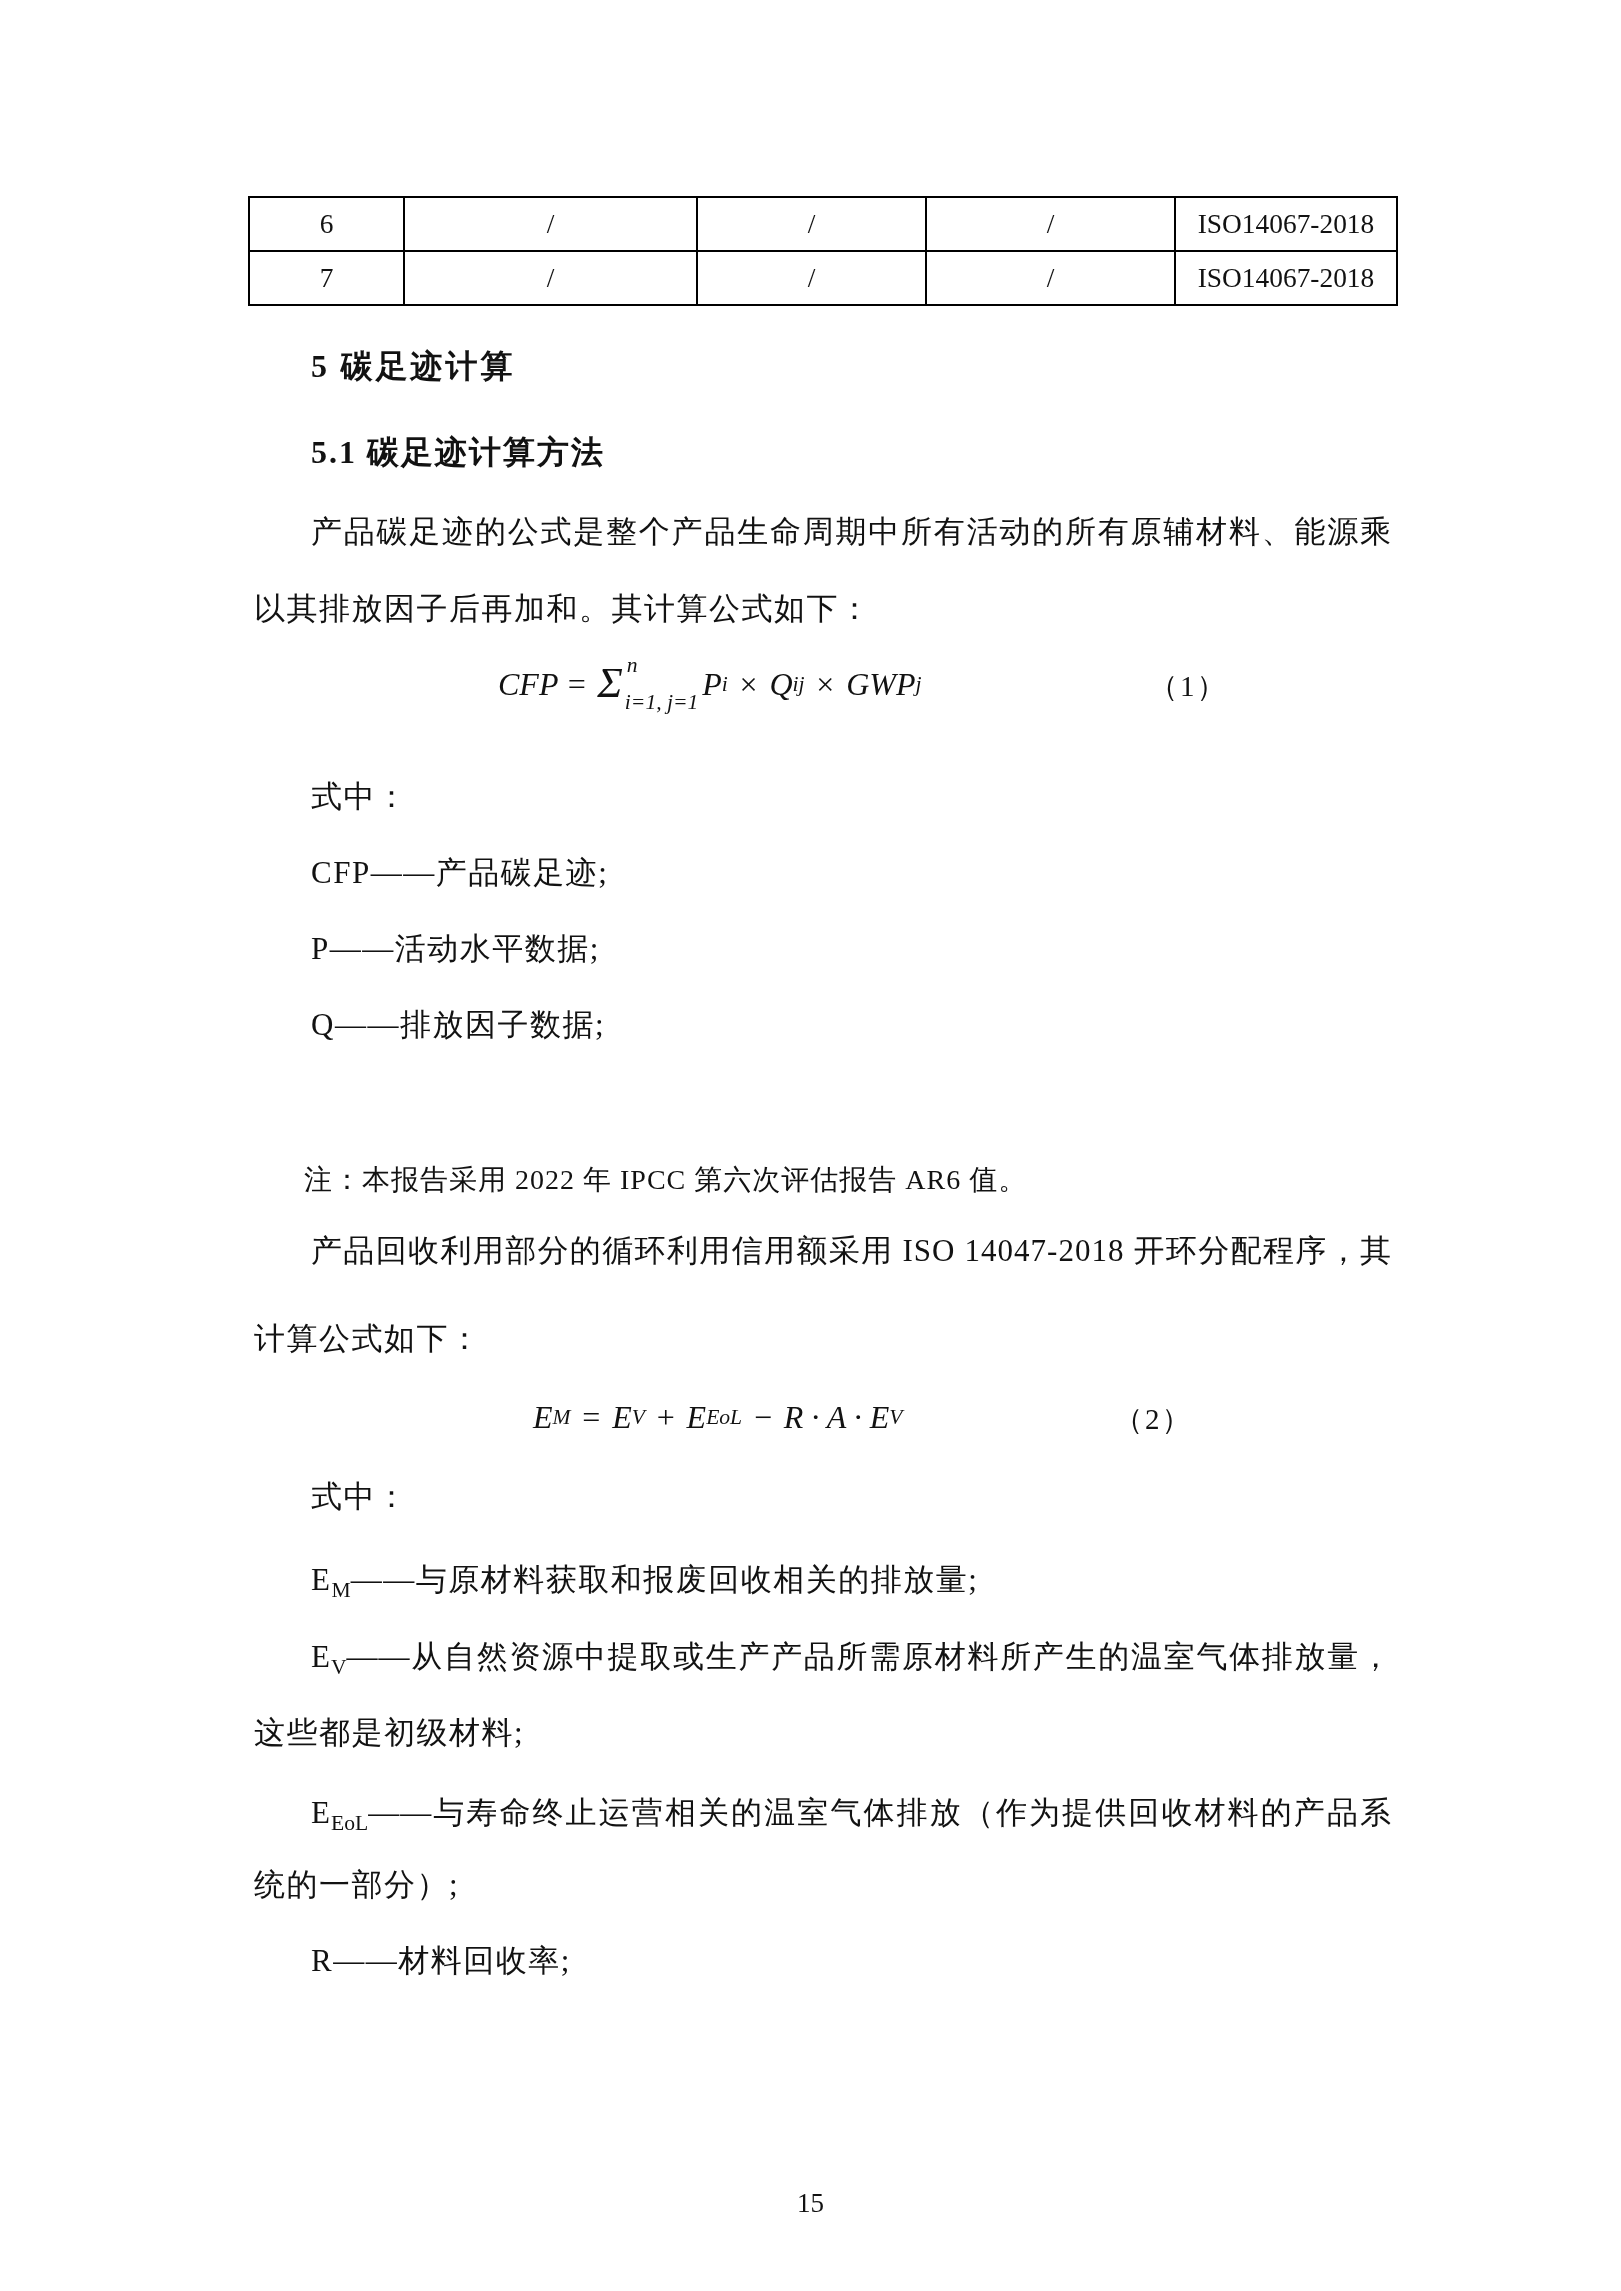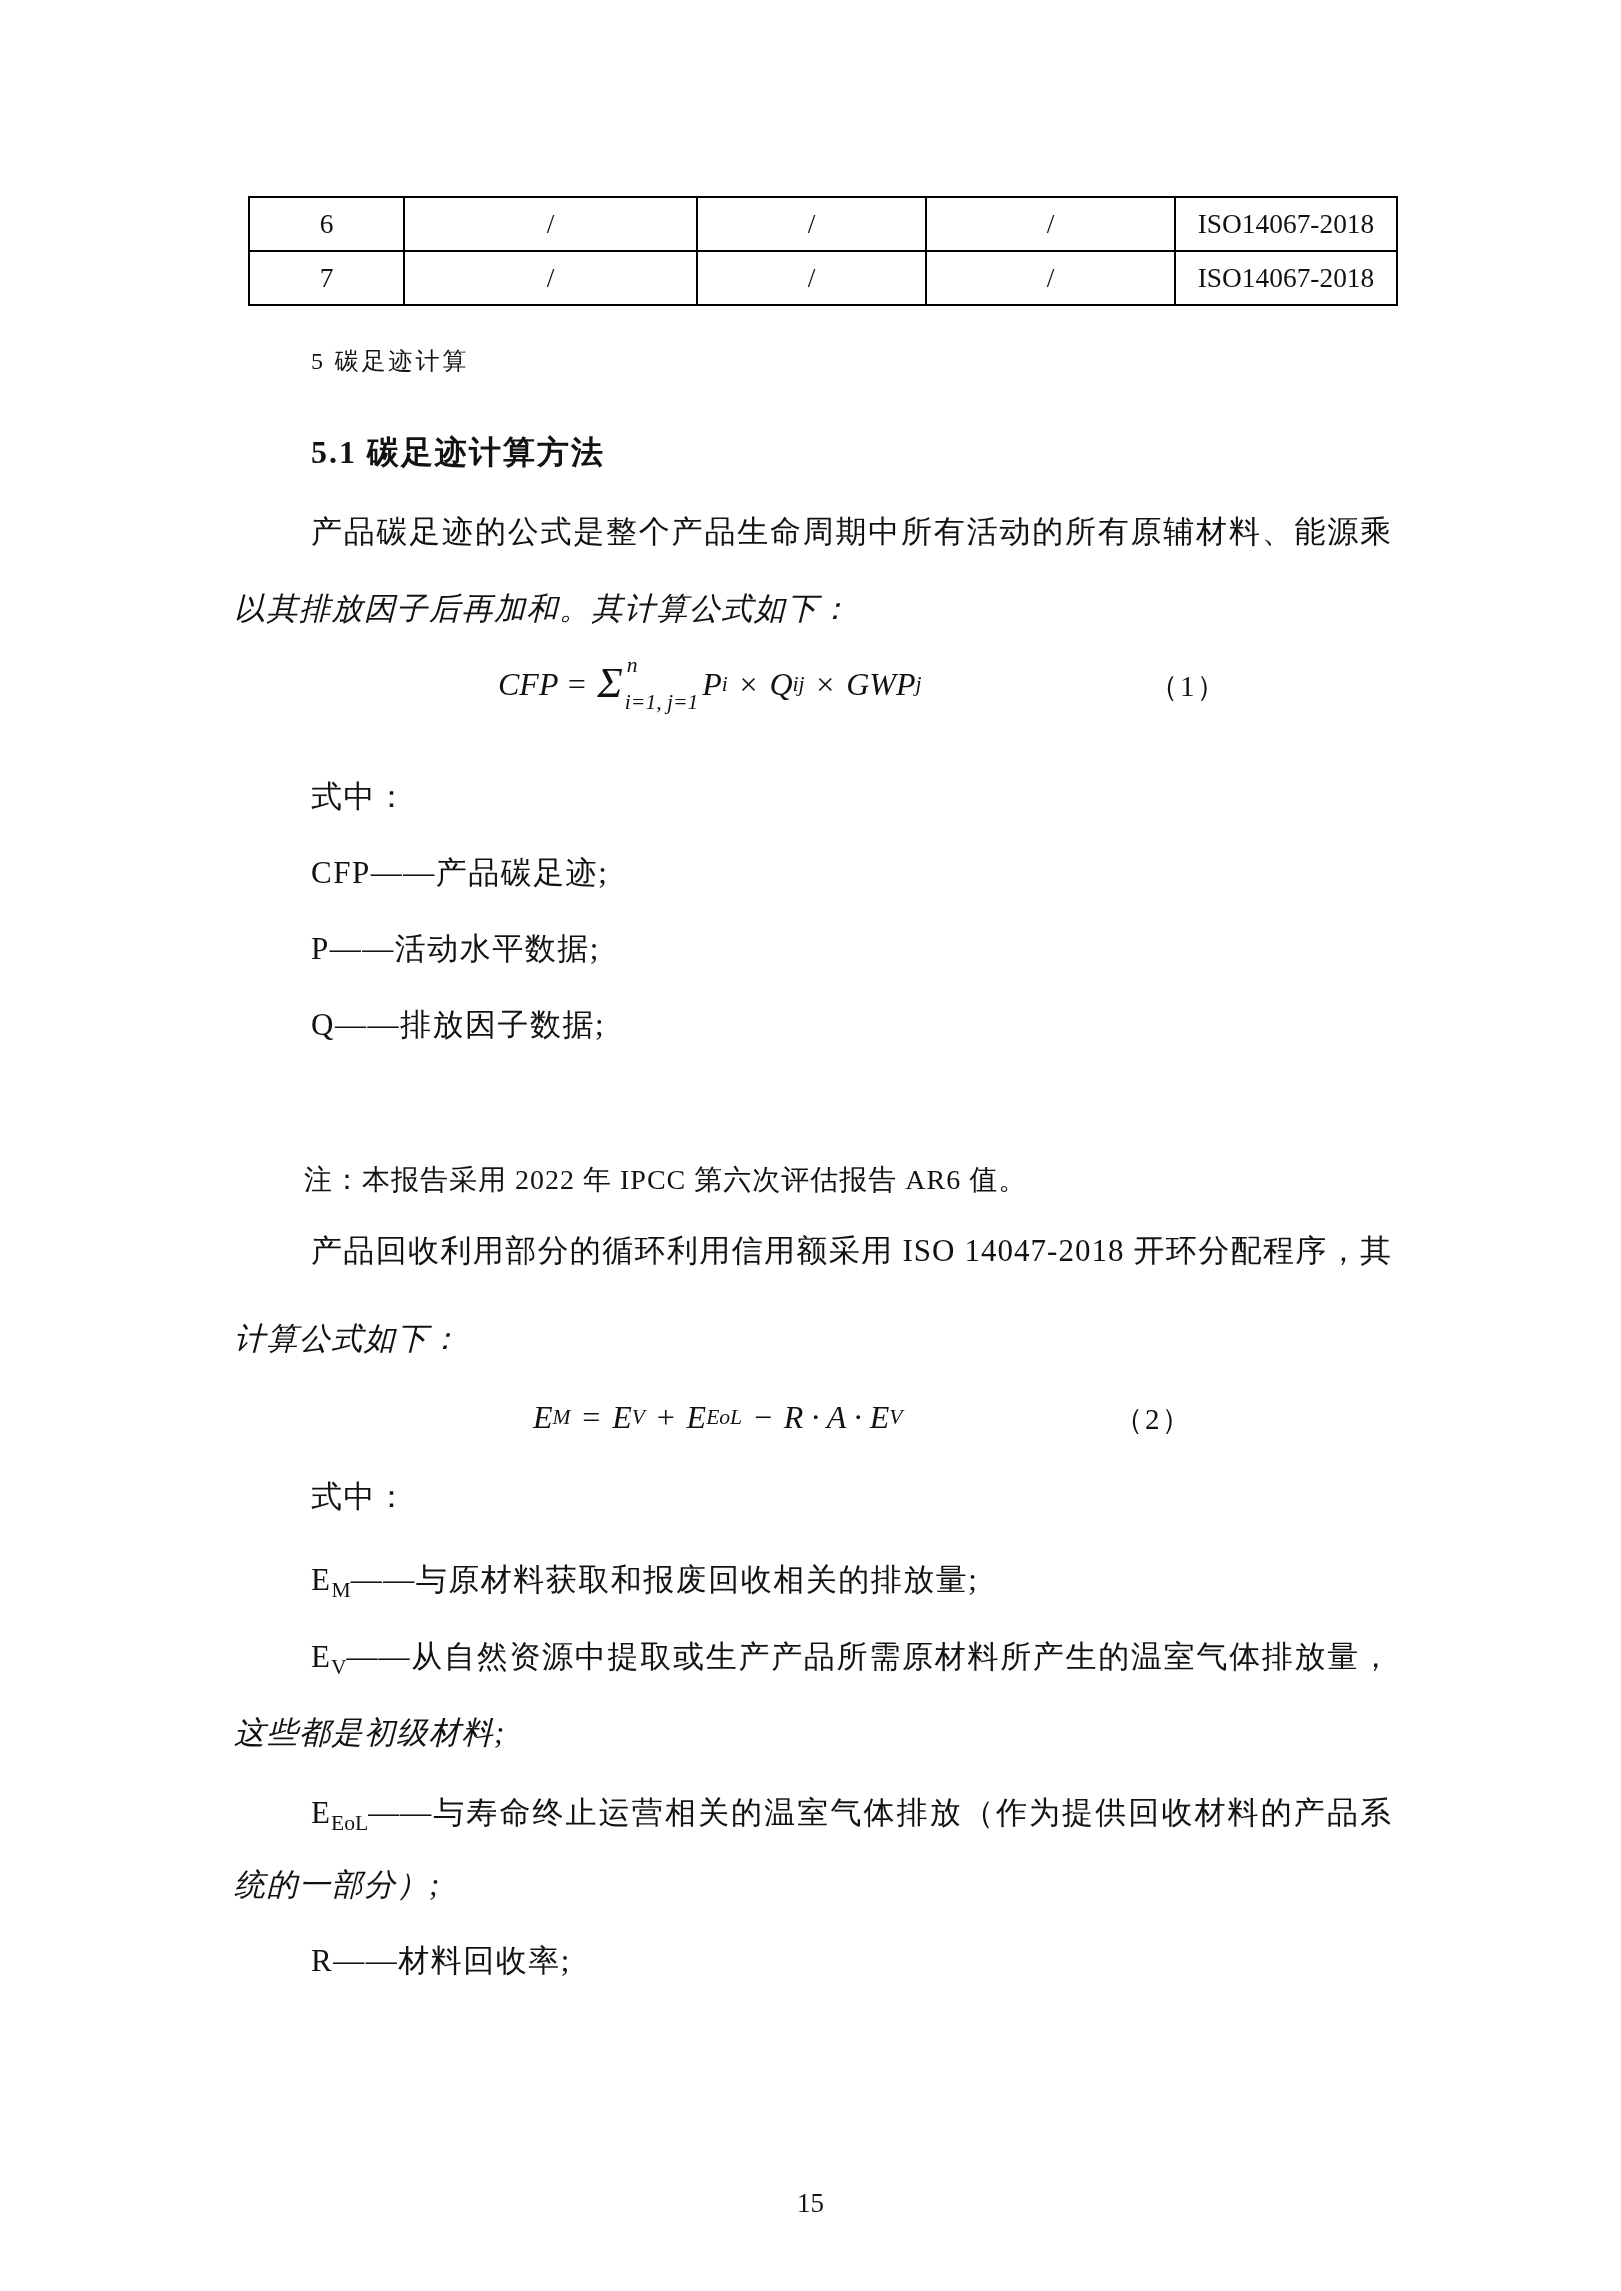--- a/index.html
+++ b/index.html
@@ -17,33 +17,33 @@
   }
   .tbl td {
     border:2px solid #000;
     height:52px; text-align:center; vertical-align:middle;
     font-size:27.4px; padding:0;
   }
   .tbl tr:first-child td { border-bottom:2.9px solid #000; }
   
   .h1 {
     position:absolute; top:345px; left:311px;
-    font-size:24px; font-weight:normal; letter-spacing:2.9px; white-space:nowrap;text-align:right;
+    font-size:32px; font-weight:bold; letter-spacing:2.9px; white-space:nowrap;text-align:right;
   }
   .h2 {
     position:absolute; top:431px; left:311px;
     font-size:32px; font-weight:bold; letter-spacing:2px; white-space:nowrap;
   }
   
   .line {
     position:absolute; font-size:31px; letter-spacing:1.5px;
     white-space:nowrap; line-height:39px;
   }
   .ind  { left:311px; }
-  .marg { left:234px;font-style:italic; }
+  .marg { left:254px; }
   .fill {
     white-space:normal; width:1081px;
     text-align:justify; text-align-last:justify; letter-spacing:1px;
   }
   .note { font-size:28px; letter-spacing:1px; }
   .dsub { font-size:21.6px; letter-spacing:0; }
   
   .formula {
     font-style:italic; font-size:32px; letter-spacing:0;
     display:flex; align-items:center; height:78px;

